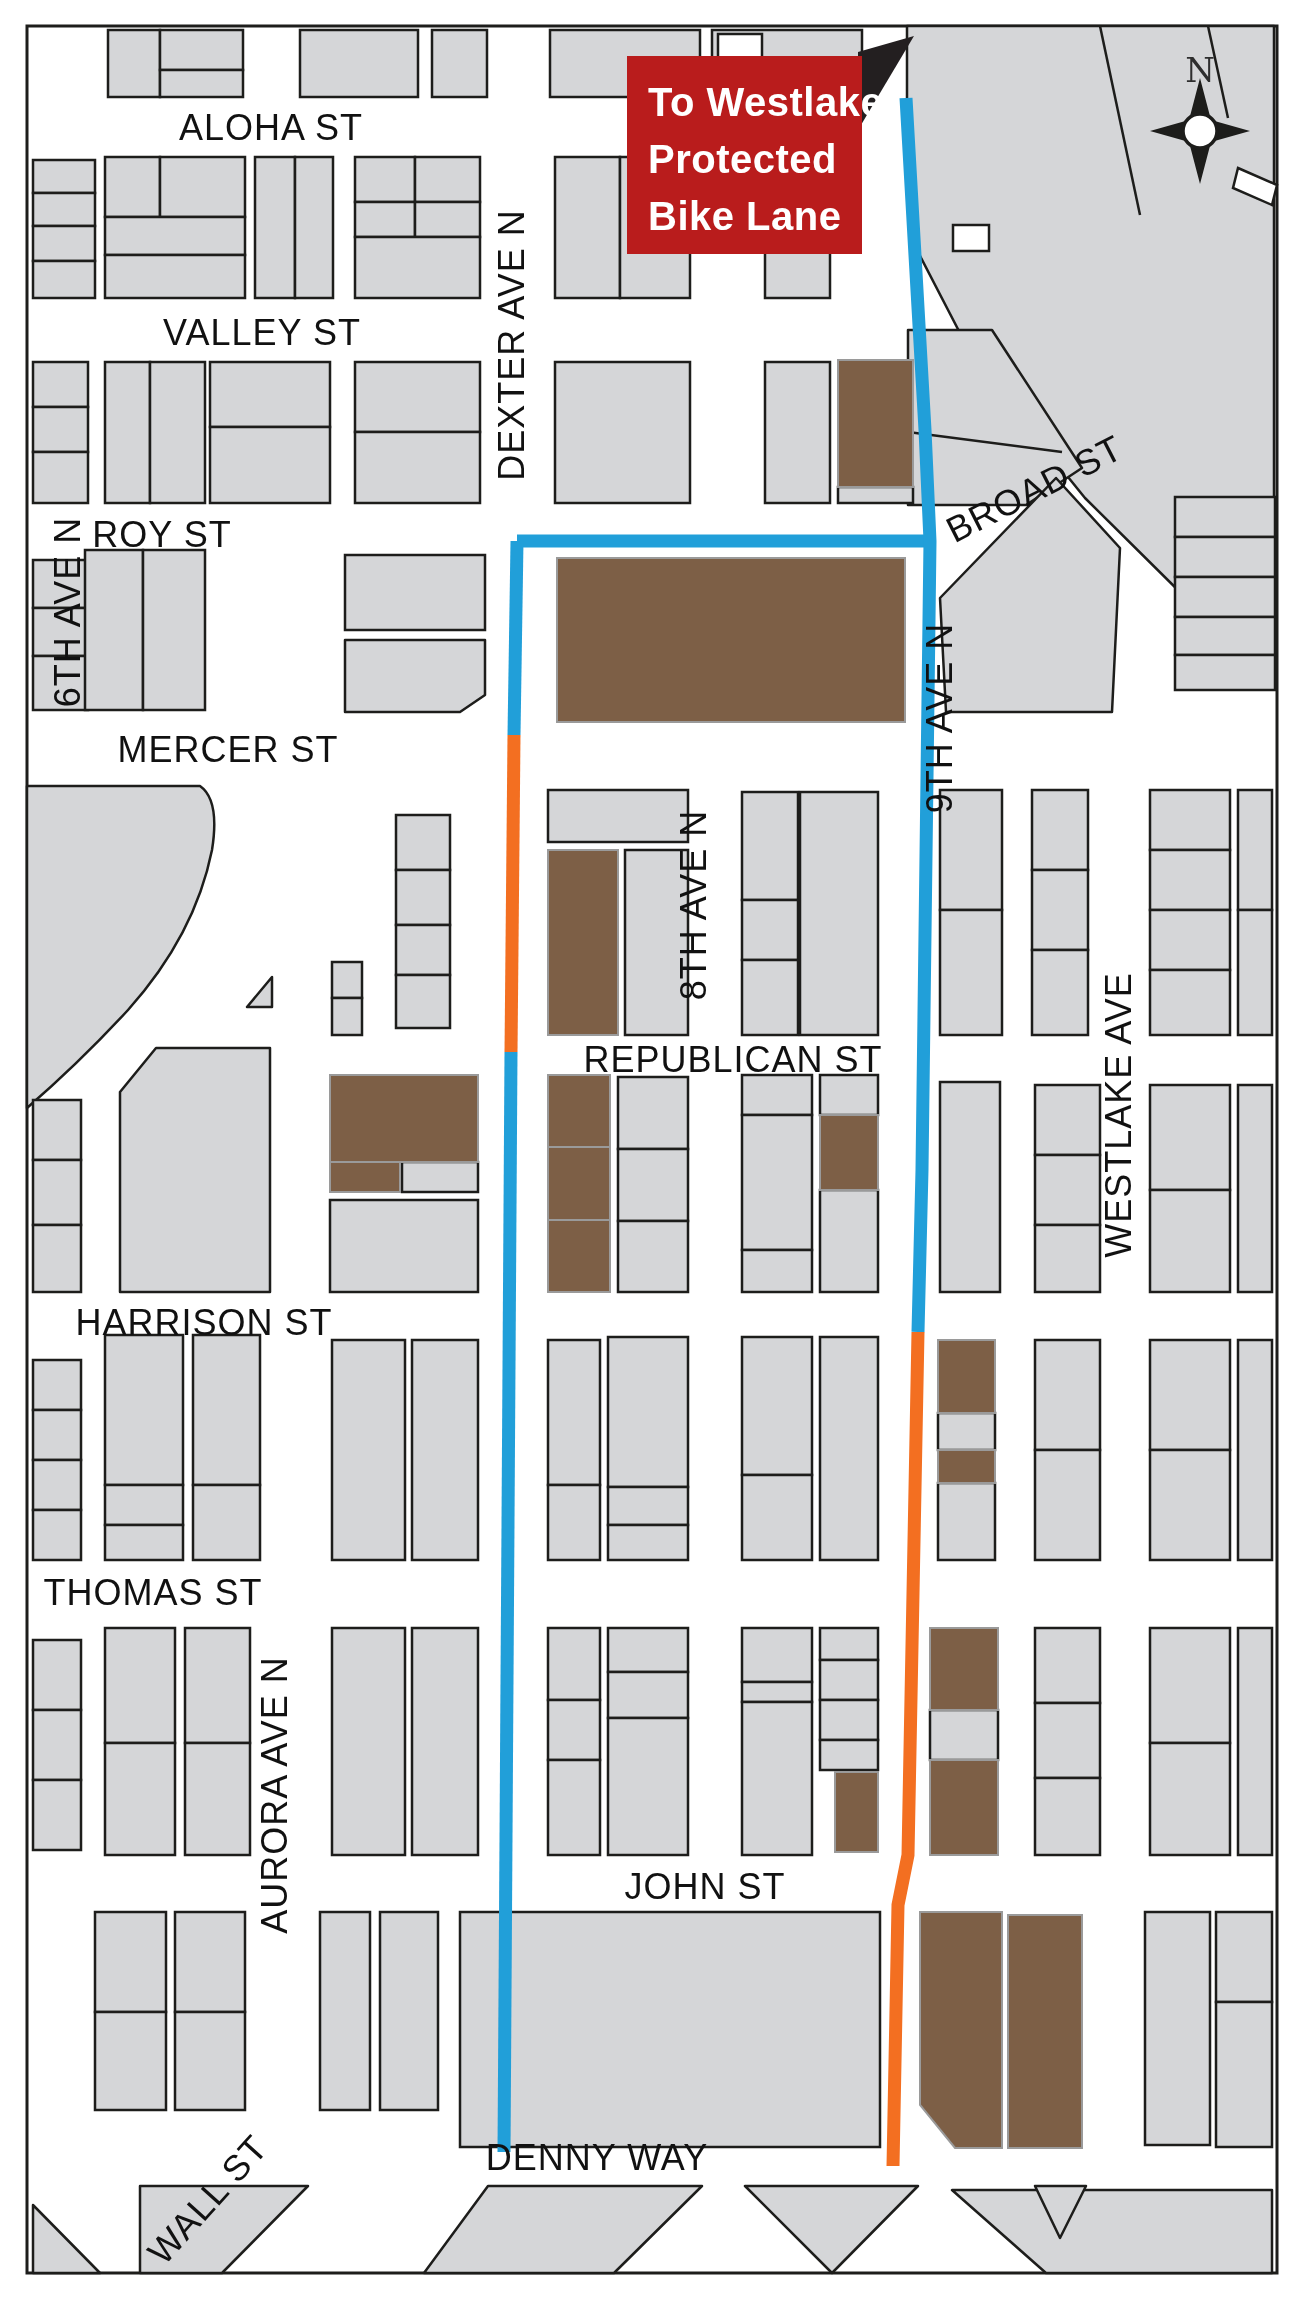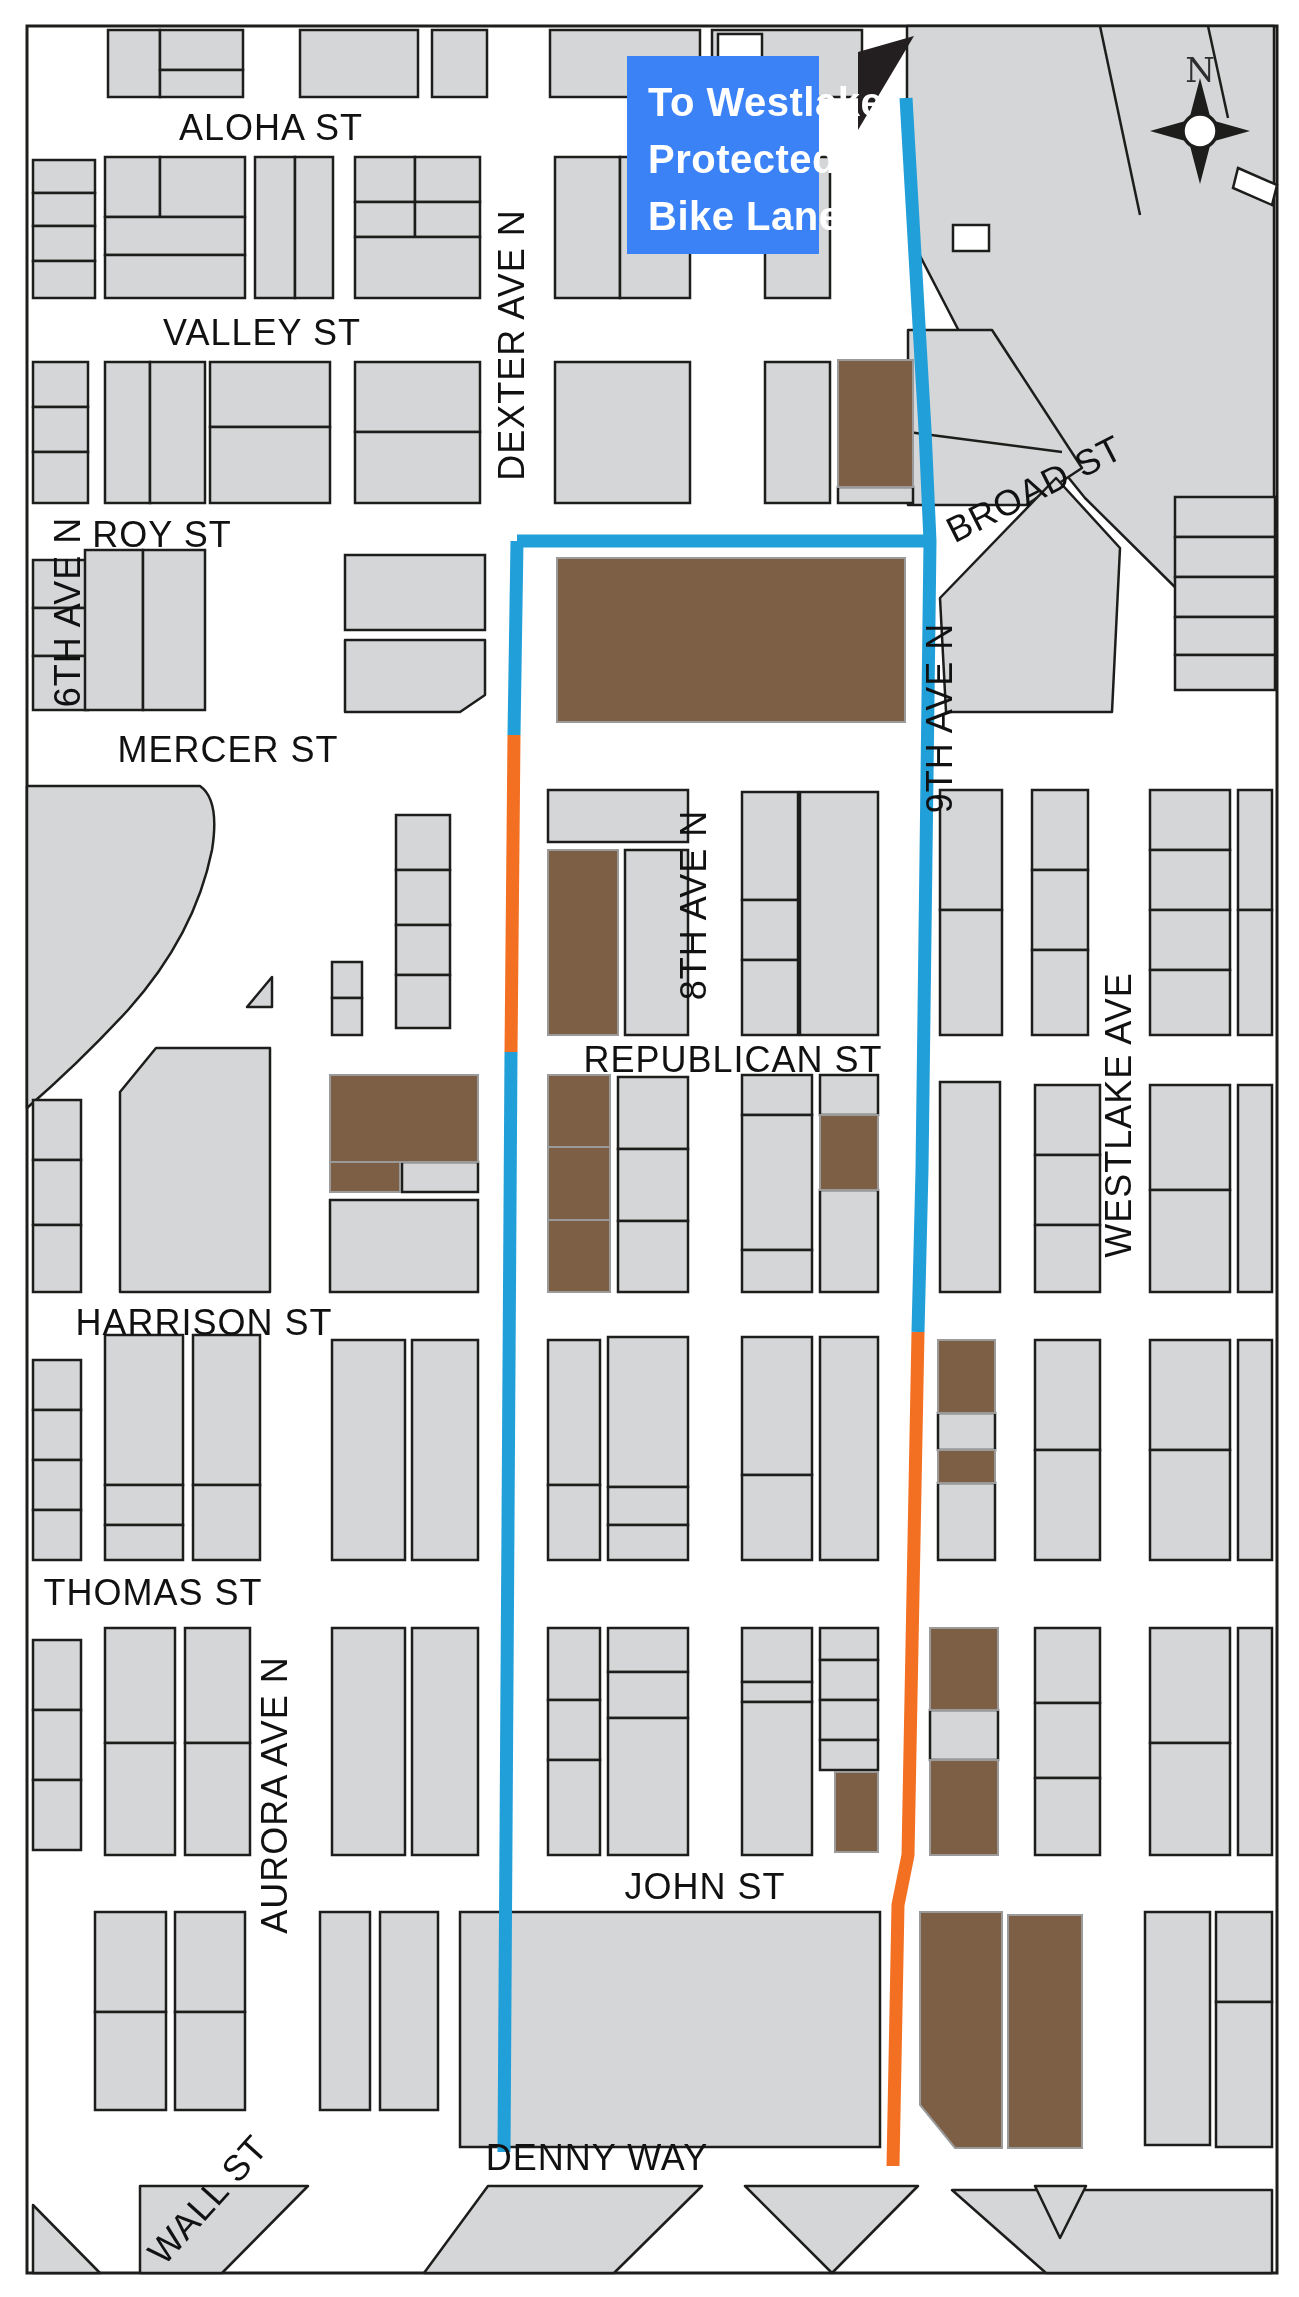--- a/index.html
+++ b/index.html
@@ -230,18 +230,18 @@
       <text transform="translate(706,905) rotate(-90)" fill="#111111" font-size="36" font-family="&quot;Liberation Sans&quot;, sans-serif" text-anchor="middle" letter-spacing="1">8TH AVE N</text>
       <text transform="translate(952,718) rotate(-90)" fill="#111111" font-size="36" font-family="&quot;Liberation Sans&quot;, sans-serif" text-anchor="middle" letter-spacing="1">9TH AVE N</text>
       <text transform="translate(1131,1115) rotate(-90)" fill="#111111" font-size="36" font-family="&quot;Liberation Sans&quot;, sans-serif" text-anchor="middle" letter-spacing="1">WESTLAKE AVE</text>
       <text transform="translate(287,1795) rotate(-90)" fill="#111111" font-size="36" font-family="&quot;Liberation Sans&quot;, sans-serif" text-anchor="middle" letter-spacing="1">AURORA AVE N</text>
       <polygon points="858,52 914,36 858,130" fill="#231f20"></polygon>
       <path d="M1200,78 L1211,120 L1250,131 L1211,142 L1200,184 L1189,142 L1150,131 L1189,120 Z" fill="#1d1d1b"></path>
       <circle cx="1200" cy="131" r="17" fill="#ffffff" stroke="#1d1d1b" stroke-width="3.5"></circle>
       <text x="1200" y="82" fill="#2e2e2e" font-size="34" font-family="&quot;DejaVu Serif&quot;, serif" text-anchor="middle">N</text>
     </svg>
 
-  <div class="callout" id="callout" style="left: 627px; top: 56px; width: 192px; height: 198px; background: #3b82f6; color: rgb(255, 255, 255);">
+  <div class="callout" id="callout" style="left: 627px; top: 56px; width: 235px; height: 198px; background: #b91c1c; color: rgb(255, 255, 255);">
     <div>To Westlake</div>
     <div>Protected</div>
     <div>Bike Lane</div>
   </div>
 </div>
 
 </body></html>

